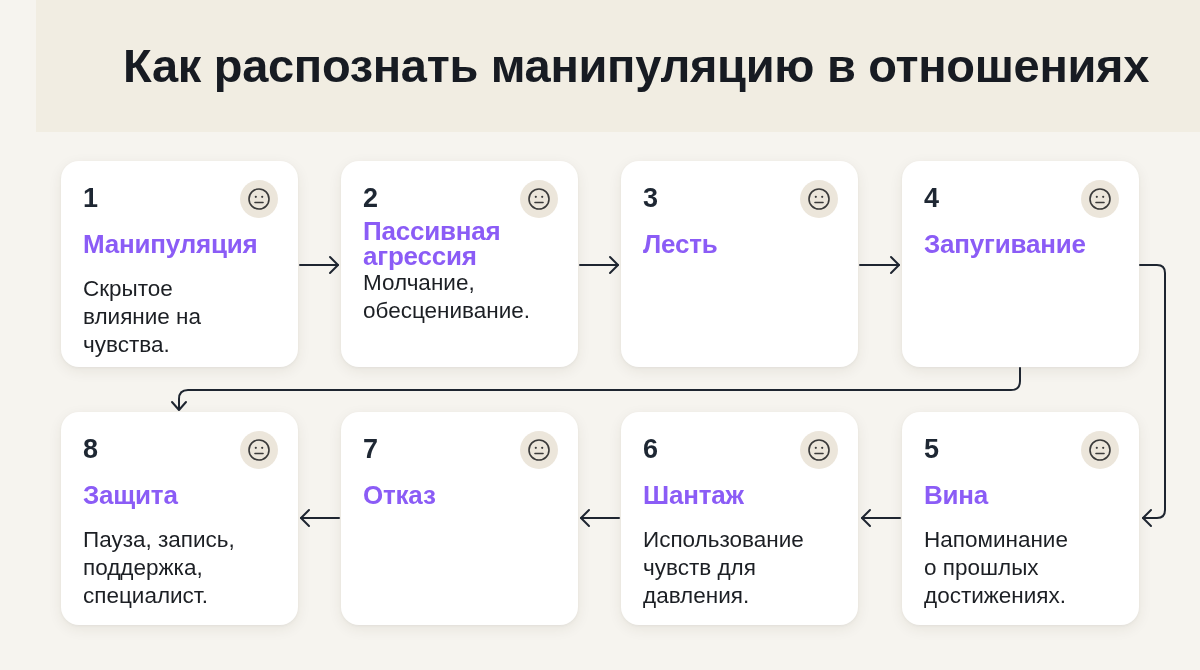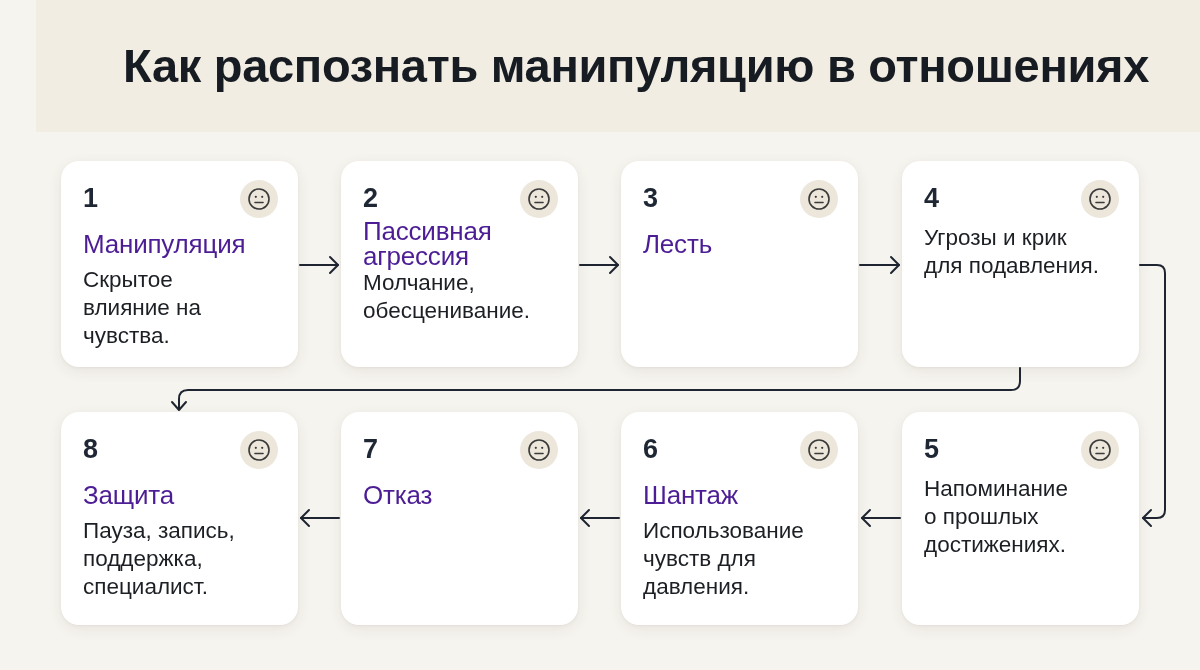--- a/index.html
+++ b/index.html
@@ -30,25 +30,25 @@
   .num {
     font-size: 27px; font-weight: 700; color: #1e2733; line-height: 34px; height: 34px;
   }
   .emoji {
     position: absolute; right: 20px; top: 19px;
     width: 38px; height: 38px; border-radius: 50%;
     background: #ece6db;
     display: flex; align-items: center; justify-content: center;
   }
   .card-title {
-    font-size: 26px; font-weight: 400; color: #4c1d95; line-height: 26px;
+    font-size: 26px; font-weight: 700; color: #8b5cf6; line-height: 26px;
     margin-top: 16px; letter-spacing: -0.2px;
   }
   .card-desc {
-    font-size: 22.5px; color: #1c1f24; line-height: 28px; margin-top: 9px;
+    font-size: 22.5px; color: #1c1f24; line-height: 28px; margin-top: 18px;
     white-space: pre-line;
   }
   .connectors { position: absolute; left: 0; top: 0; width: 1200px; height: 670px; pointer-events: none; }
 </style>
 </head>
 <body>
 
 <div class="header">
   <h1 class="title">Как распознать манипуляцию в отношениях</h1>
 </div>
@@ -101,22 +101,21 @@
 <div class="card row1" style="left:902px;">
   <div class="num">4</div>
   <div class="emoji">
     <svg width="24" height="24" viewBox="0 0 24 24">
         <circle cx="12" cy="12" r="10" fill="none" stroke="#3a3a3a" stroke-width="1.6"></circle>
         <circle cx="8.8" cy="9.8" r="1.1" fill="#3a3a3a"></circle>
         <circle cx="15.2" cy="9.8" r="1.1" fill="#3a3a3a"></circle>
         <line x1="8" y1="15.5" x2="16" y2="15.5" stroke="#3a3a3a" stroke-width="1.6" stroke-linecap="round"></line>
       </svg>
   </div>
-  <div class="card-desc">Угрозы и крик
-для подавления.</div>
+  <div class="card-title">Запугивание</div>
 </div>
 
 <div class="card row2" style="left:61px;">
   <div class="num">8</div>
   <div class="emoji">
     <svg width="24" height="24" viewBox="0 0 24 24">
         <circle cx="12" cy="12" r="10" fill="none" stroke="#3a3a3a" stroke-width="1.6"></circle>
         <circle cx="8.8" cy="9.8" r="1.1" fill="#3a3a3a"></circle>
         <circle cx="15.2" cy="9.8" r="1.1" fill="#3a3a3a"></circle>
         <line x1="8" y1="15.5" x2="16" y2="15.5" stroke="#3a3a3a" stroke-width="1.6" stroke-linecap="round"></line>
@@ -160,20 +159,21 @@
 <div class="card row2" style="left:902px;">
   <div class="num">5</div>
   <div class="emoji">
     <svg width="24" height="24" viewBox="0 0 24 24">
         <circle cx="12" cy="12" r="10" fill="none" stroke="#3a3a3a" stroke-width="1.6"></circle>
         <circle cx="8.8" cy="9.8" r="1.1" fill="#3a3a3a"></circle>
         <circle cx="15.2" cy="9.8" r="1.1" fill="#3a3a3a"></circle>
         <line x1="8" y1="15.5" x2="16" y2="15.5" stroke="#3a3a3a" stroke-width="1.6" stroke-linecap="round"></line>
       </svg>
   </div>
+  <div class="card-title">Вина</div>
   <div class="card-desc">Напоминание
 о прошлых
 достижениях.</div>
 </div>
 
 <svg class="connectors" viewBox="0 0 1200 670">
   <g fill="none" stroke="#1e2530" stroke-width="2" stroke-linecap="round" stroke-linejoin="round">
 
     <g>
       <line x1="300" y1="265" x2="338" y2="265"></line>

